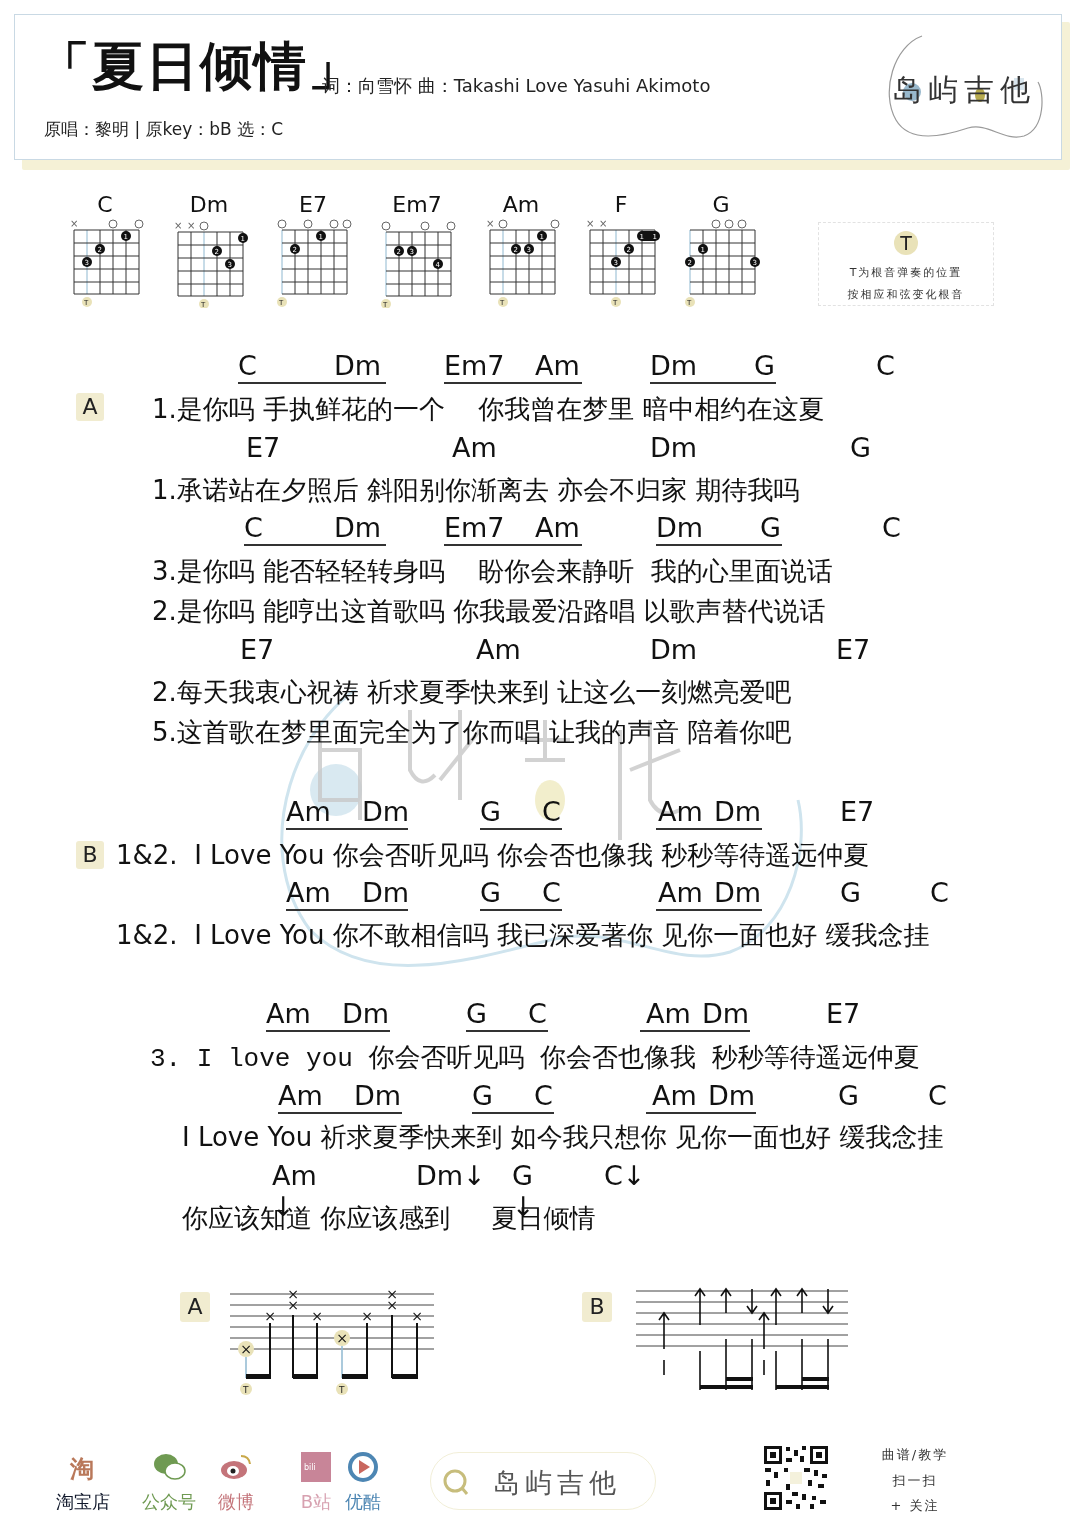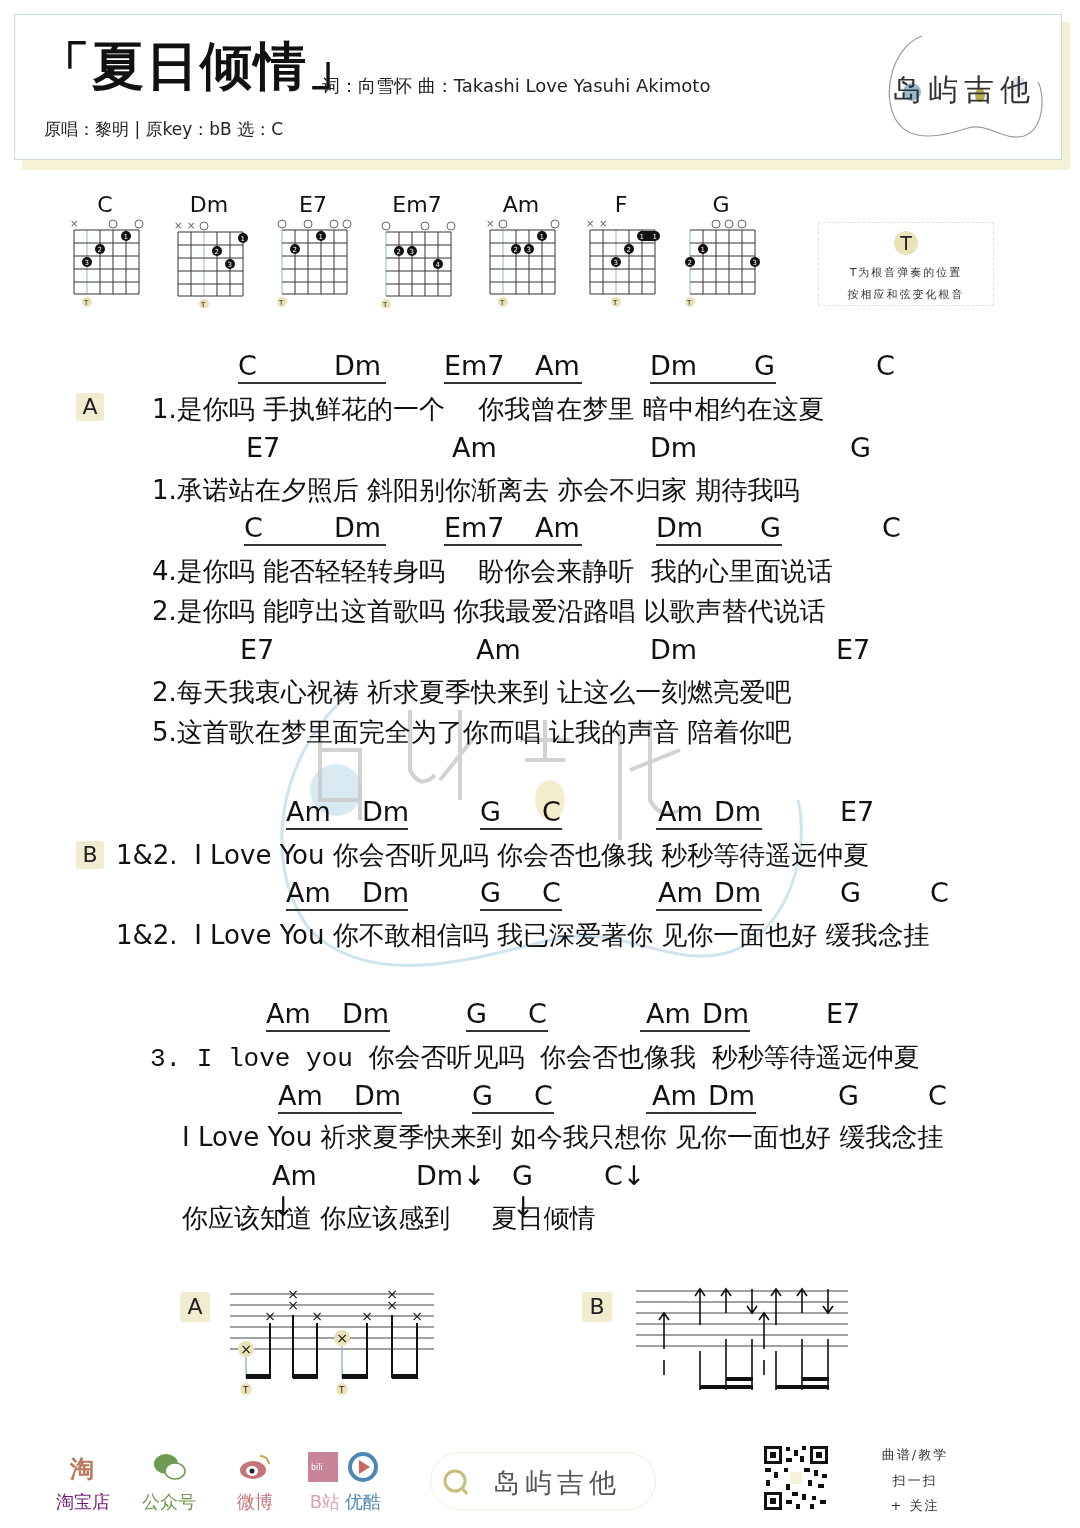--- a/index.html
+++ b/index.html
@@ -337,21 +337,21 @@
     <div class="chord-seg" style="left:444px; width:138px;"></div>
     <div class="chord-seg" style="left:656px; width:126px;"></div>
     <span class="c" style="left:244px">C</span>
     <span class="c" style="left:334px">Dm</span>
     <span class="c" style="left:444px">Em7</span>
     <span class="c" style="left:535px">Am</span>
     <span class="c" style="left:656px">Dm</span>
     <span class="c" style="left:760px">G</span>
     <span class="c" style="left:882px">C</span>
   </div>
-  <div class="line" style="left:152px; top:554px;">4.是你吗 能否轻轻转身吗    盼你会来静听  我的心里面说话</div>
+  <div class="line" style="left:152px; top:554px;">3.是你吗 能否轻轻转身吗    盼你会来静听  我的心里面说话</div>
   <div class="line" style="left:152px; top:594px;">2.是你吗 能哼出这首歌吗 你我最爱沿路唱 以歌声替代说话</div>
 
   <div class="chord-line" style="left:0; top:634px;">
     <span class="c" style="left:240px">E7</span>
     <span class="c" style="left:476px">Am</span>
     <span class="c" style="left:650px">Dm</span>
     <span class="c" style="left:836px">E7</span>
   </div>
   <div class="line" style="left:152px; top:675px;">2.每天我衷心祝祷 祈求夏季快来到 让这么一刻燃亮爱吧</div>
   <div class="line" style="left:152px; top:715px;">5.这首歌在梦里面完全为了你而唱 让我的声音 陪着你吧</div>
@@ -510,39 +510,39 @@
         <rect x="142" y="100" width="53" height="4"></rect>
         <rect x="168" y="92" width="27" height="4"></rect>
       </g>
   </svg>
 </div>
 
 <div class="social" style="left:48px;">
   <svg class="icon" viewBox="0 0 34 34">
     <text x="4" y="27" font-size="24" font-weight="bold" fill="#b9785a">淘</text>
   </svg>
-  <div class="lbl" style="color:#701a75">淘宝店</div>
+  <div class="lbl" style="color:#0f172a">淘宝店</div>
 </div>
 <div class="social" style="left:134px;">
   <svg class="icon" viewBox="0 0 34 34">
     <ellipse cx="14" cy="14" rx="12" ry="10" fill="#6f9a52"></ellipse>
     <ellipse cx="23" cy="21" rx="10" ry="8" fill="#fff" stroke="#6f9a52" stroke-width="1.5"></ellipse>
   </svg>
   <div class="lbl" style="color:#6f9a52">公众号</div>
 </div>
-<div class="social" style="left:220px;font-family:Liberation Serif, serif;">
+<div class="social" style="left:201px;font-family:Liberation Serif, serif;">
   <svg class="icon" viewBox="0 0 34 34">
     <ellipse cx="15" cy="20" rx="13" ry="9" fill="#c4747a"></ellipse>
     <ellipse cx="14" cy="21" rx="6" ry="5" fill="#fff"></ellipse>
       <circle cx="14" cy="21" r="2.5" fill="#222"></circle>
     <path d="M22 6 Q30 6 31 14" fill="none" stroke="#c9a94a" stroke-width="2"></path>
   </svg>
   <div class="lbl" style="color:#c4747a">微博</div>
 </div>
-<div class="social" style="left:270px;text-align:right;">
+<div class="social" style="left:281px;">
   <svg class="icon" viewBox="0 0 34 34">
     <rect x="2" y="2" width="30" height="30" fill="#c88598"></rect>
     <text x="5" y="20" font-size="8" fill="#fff">bili</text>
   </svg>
   <div class="lbl" style="color:#d7a1b0">B站</div>
 </div>
 <div class="social" style="left:328px;">
   <svg class="icon" viewBox="0 0 34 34">
     <circle cx="17" cy="17" r="15" fill="#4d86b3"></circle>
       <circle cx="17" cy="17" r="11" fill="#fff"></circle>

